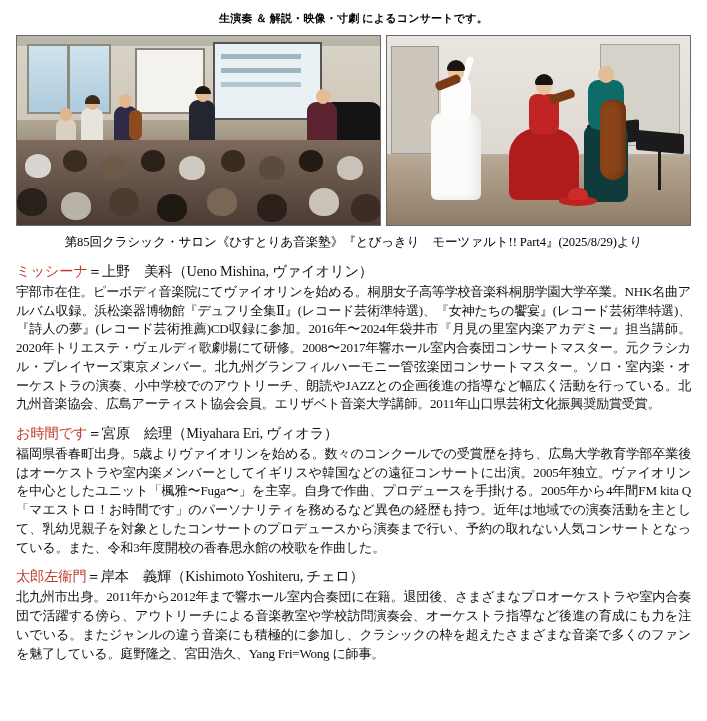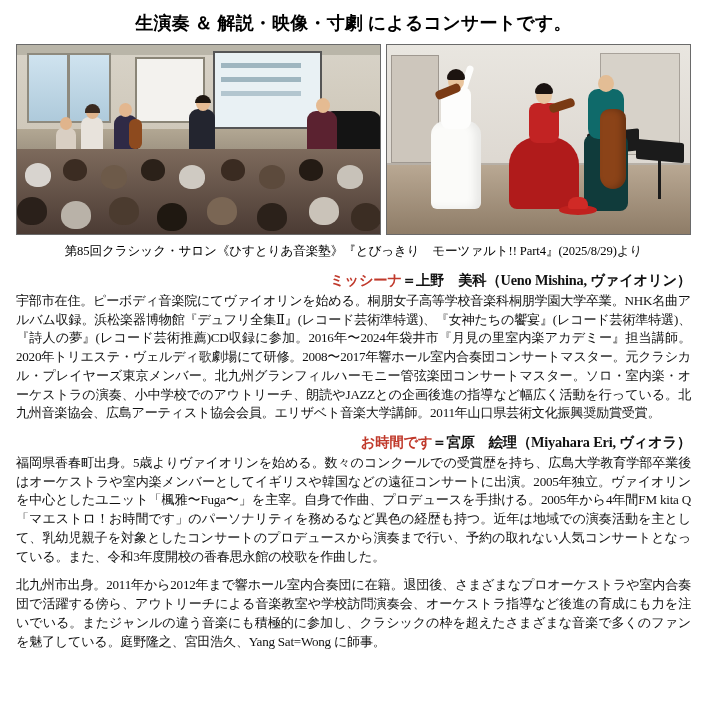--- a/index.html
+++ b/index.html
@@ -16,21 +16,21 @@
   }
   .page {
     position: relative;
     width: 707px;
     height: 721px;
     box-sizing: border-box;
     padding: 0 10px;
   }
   .headline {
     text-align: center;
-    font-size: 18px;
+    font-size: 11px;
     font-weight: bold;
     letter-spacing: 0.2px;
     margin: 11px 0 9px 0;
     color: #000000;
   }
   .photos {
     display: flex;
     gap: 5px;
     justify-content: center;
     margin: 0 6px;
@@ -51,24 +51,23 @@
     font-size: 12.6px;
     margin: 8px 0 11px 0;
     color: #000000;
     letter-spacing: -0.1px;
   }
   .profile {
     margin: 0 6px 10px 6px;
   }
   .profile-head {
     font-size: 14.3px;
-    font-weight: bold;
+    font-weight: normal;
     margin-bottom: 2px;
     letter-spacing: -0.2px;
-    text-align: right;
   }
   .profile-head .furigana {
     color: #c0392b;
   }
   .profile-head .namepart {
     color: #111111;
   }
   .profile-body {
     font-size: 13.1px;
     line-height: 1.43;
@@ -310,16 +309,19 @@
   </div>
 
   <div class="profile">
     <div class="profile-head">
       <span class="furigana">お時間です</span><span class="namepart">＝宮原　絵理（Miyahara Eri, ヴィオラ）</span>
     </div>
     <div class="profile-body">福岡県香春町出身。5歳よりヴァイオリンを始める。数々のコンクールでの受賞歴を持ち、広島大学教育学部卒業後はオーケストラや室内楽メンバーとしてイギリスや韓国などの遠征コンサートに出演。2005年独立。ヴァイオリンを中心としたユニット「楓雅〜Fuga〜」を主宰。自身で作曲、プロデュースを手掛ける。2005年から4年間FM kita Q「マエストロ！お時間です」のパーソナリティを務めるなど異色の経歴も持つ。近年は地域での演奏活動を主として、乳幼児親子を対象としたコンサートのプロデュースから演奏まで行い、予約の取れない人気コンサートとなっている。また、令和3年度開校の香春思永館の校歌を作曲した。</div>
   </div>
 
   <div class="profile">
-    <div class="profile-body">北九州市出身。2011年から2012年まで響ホール室内合奏団に在籍。退団後、さまざまなプロオーケストラや室内合奏団で活躍する傍ら、アウトリーチによる音楽教室や学校訪問演奏会、オーケストラ指導など後進の育成にも力を注いでいる。またジャンルの違う音楽にも積極的に参加し、クラシックの枠を超えたさまざまな音楽で多くのファンを魅了している。庭野隆之、宮田浩久、Yang Sat=Wong に師事。</div>
+    <div class="profile-head">
+      <span class="furigana">太郎左衞門</span><span class="namepart">＝岸本　義輝（Kishimoto Yoshiteru, チェロ）</span>
+    </div>
+    <div class="profile-body">北九州市出身。2011年から2012年まで響ホール室内合奏団に在籍。退団後、さまざまなプロオーケストラや室内合奏団で活躍する傍ら、アウトリーチによる音楽教室や学校訪問演奏会、オーケストラ指導など後進の育成にも力を注いでいる。またジャンルの違う音楽にも積極的に参加し、クラシックの枠を超えたさまざまな音楽で多くのファンを魅了している。庭野隆之、宮田浩久、Yang Fri=Wong に師事。</div>
   </div>
 
 </div>
 
 </body></html>

